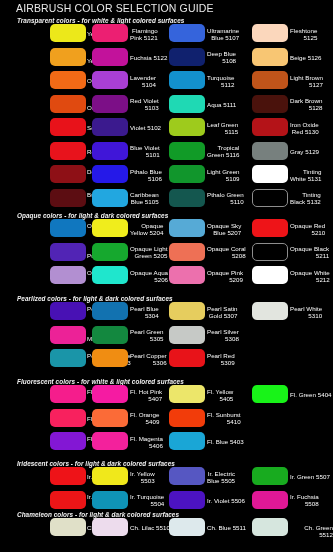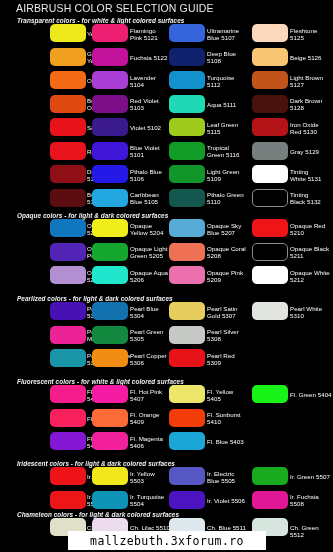--- a/index.html
+++ b/index.html
@@ -13,20 +13,21 @@
     overflow: hidden;
     font-family: "Liberation Sans", sans-serif;
     color: #ffffff;
     position: relative;
   }
   #sheet {
     position: relative;
     width: 333px;
     height: 552px;
     background: #000000;
+    text-align: right;
   }
   .title {
     position: absolute;
     left: 16px;
     top: 2px;
     font-size: 10.5px;
     letter-spacing: 0.15px;
     color: #e9e9e9;
     font-weight: 400;
     white-space: nowrap;
@@ -292,14 +293,13 @@
       <div class="section-head" style="top: 511px;">Chameleon colors - for light &amp; dark colored surfaces</div>
       <div class="swatch" style="left: 50px; top: 518px; background: rgb(224, 224, 200);"></div>
       <div class="label" style="left: 87px; top: 524px;">Ch. Gold 5509</div>
       <div class="swatch" style="left: 92px; top: 518px; background: rgb(237, 220, 237);"></div>
       <div class="label" style="left: 130px; top: 524px;">Ch. Lilac 5510</div>
       <div class="swatch" style="left: 169px; top: 518px; background: rgb(221, 233, 236);"></div>
       <div class="label" style="left: 207px; top: 524px;">Ch. Blue 5511</div>
       <div class="swatch" style="left: 252px; top: 518px; background: rgb(214, 230, 222);"></div>
       <div class="label" style="left: 290px; top: 524px;">Ch. Green 5512</div>
     </div>
-  <div class="watermark">mallzebuth.3xforum.ro</div>
 </div>
 
 </body></html>

